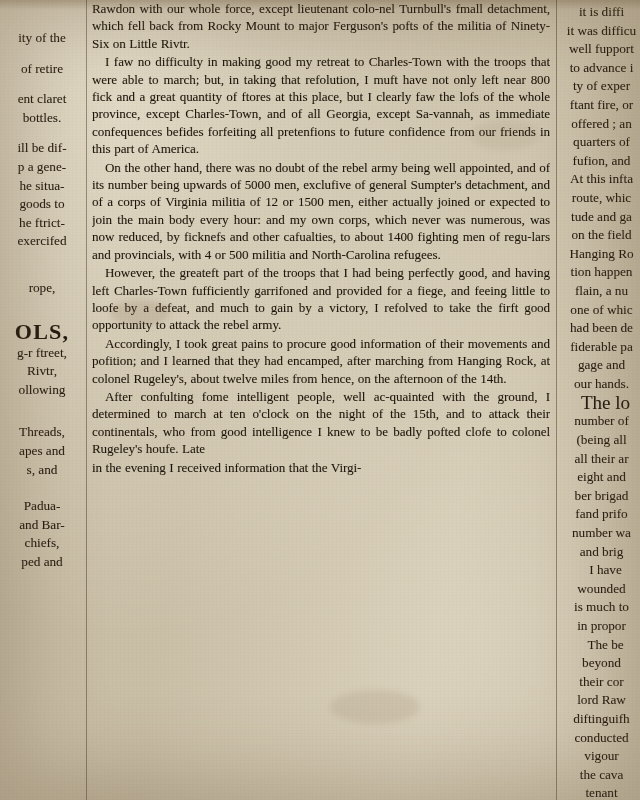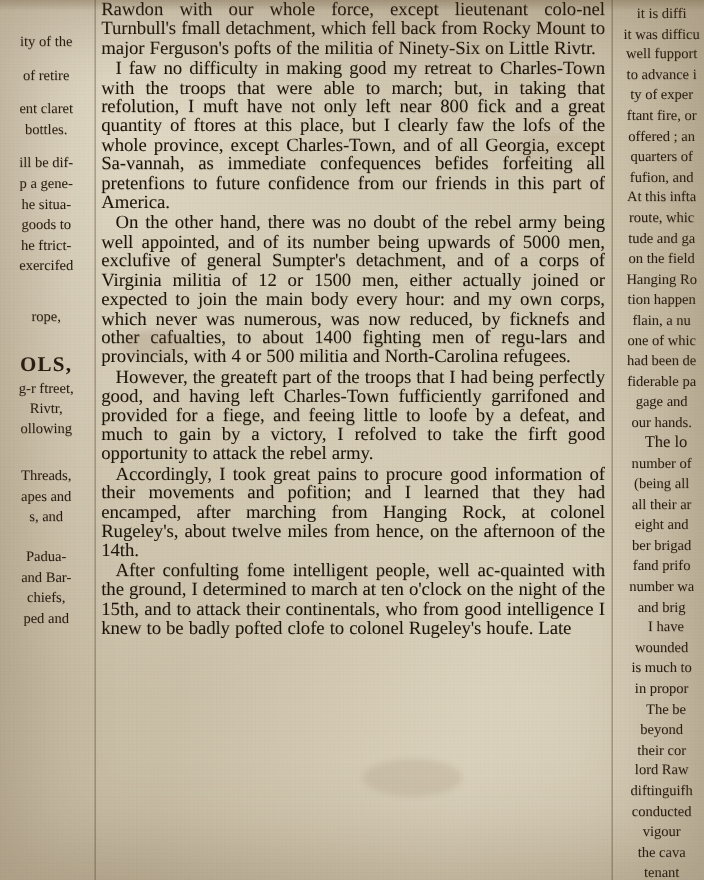--- a/index.html
+++ b/index.html
@@ -69,21 +69,21 @@
   .col-right {
     left: 562px;
     width: 78px;
     padding: 4px 3px 0 4px;
     box-sizing: border-box;
   }
 
   
   .body-text p {
     margin: 0 0 1px 0;
-    font-size: 17px;
+    font-size: 13px;
     line-height: 17.4px;
     text-align: justify;
     text-justify: inter-word;
     letter-spacing: -0.05px;
     word-spacing: 0.4px;
     color: #1d150d;
     text-shadow: 0.4px 0.3px 0 rgba(80,60,35,0.25);
   }
   .body-text p.indent {
     text-indent: 13px;
@@ -97,27 +97,27 @@
     margin: 0 0 2px 0;
     font-size: 13.2px;
     line-height: 16.6px;
     color: #241a10;
     text-shadow: 0.4px 0.3px 0 rgba(80,60,35,0.2);
   }
   .side.left-col p { text-align: center; }
   .side.right-col p { text-align: center; }
   .side .gap { height: 12px; }
   .side .big {
-    font-size: 19px;
+    font-size: 22px;
     line-height: 22px;
     letter-spacing: 1.2px;
     font-weight: bold;
   }
   .side .mid {
-    font-size: 15px;
+    font-size: 19px;
     line-height: 17px;
   }
   .side .sp { height: 20px; }
 
   
   .blot {
     position: absolute;
     border-radius: 50%;
     background: rgba(120,100,70,0.18);
     filter: blur(3px);
@@ -174,20 +174,21 @@
     <p>ped and</p>
   </div>
 
   <div class="col col-main body-text">
     <p class="cont">Rawdon with our whole force, except lieutenant colo-nel Turnbull's fmall detachment, which fell back from Rocky Mount to major Ferguson's pofts of the militia of Ninety-Six on Little Rivtr.</p>
     <p class="indent">I faw no difficulty in making good my retreat to Charles-Town with the troops that were able to march; but, in taking that refolution, I muft have not only left near 800 fick and a great quantity of ftores at this place, but I clearly faw the lofs of the whole province, except Charles-Town, and of all Georgia, except Sa-vannah, as immediate confequences befides forfeiting all pretenfions to future confidence from our friends in this part of America.</p>
     <p class="indent">On the other hand, there was no doubt of the rebel army being well appointed, and of its number being upwards of 5000 men, exclufive of general Sumpter's detachment, and of a corps of Virginia militia of 12 or 1500 men, either actually joined or expected to join the main body every hour: and my own corps, which never was numerous, was now reduced, by ficknefs and other cafualties, to about 1400 fighting men of regu-lars and provincials, with 4 or 500 militia and North-Carolina refugees.</p>
     <p class="indent">However, the greateft part of the troops that I had being perfectly good, and having left Charles-Town fufficiently garrifoned and provided for a fiege, and feeing little to loofe by a defeat, and much to gain by a victory, I refolved to take the firft good opportunity to attack the rebel army.</p>
     <p class="indent">Accordingly, I took great pains to procure good information of their movements and pofition; and I learned that they had encamped, after marching from Hanging Rock, at colonel Rugeley's, about twelve miles from hence, on the afternoon of the 14th.</p>
     <p class="indent">After confulting fome intelligent people, well ac-quainted with the ground, I determined to march at ten o'clock on the night of the 15th, and to attack their continentals, who from good intelligence I knew to be badly pofted clofe to colonel Rugeley's houfe. Late</p>
+    <p class="cont">in the evening I received information that the Virgi-</p>
   </div>
 
   <div class="col col-right side right-col">
     <p>it is diffi</p>
     <p>it was difficu</p>
     <p>well fupport</p>
     <p>to advance i</p>
     <p>ty of exper</p>
     <p>ftant fire, or</p>
     <p>offered ; an</p>

